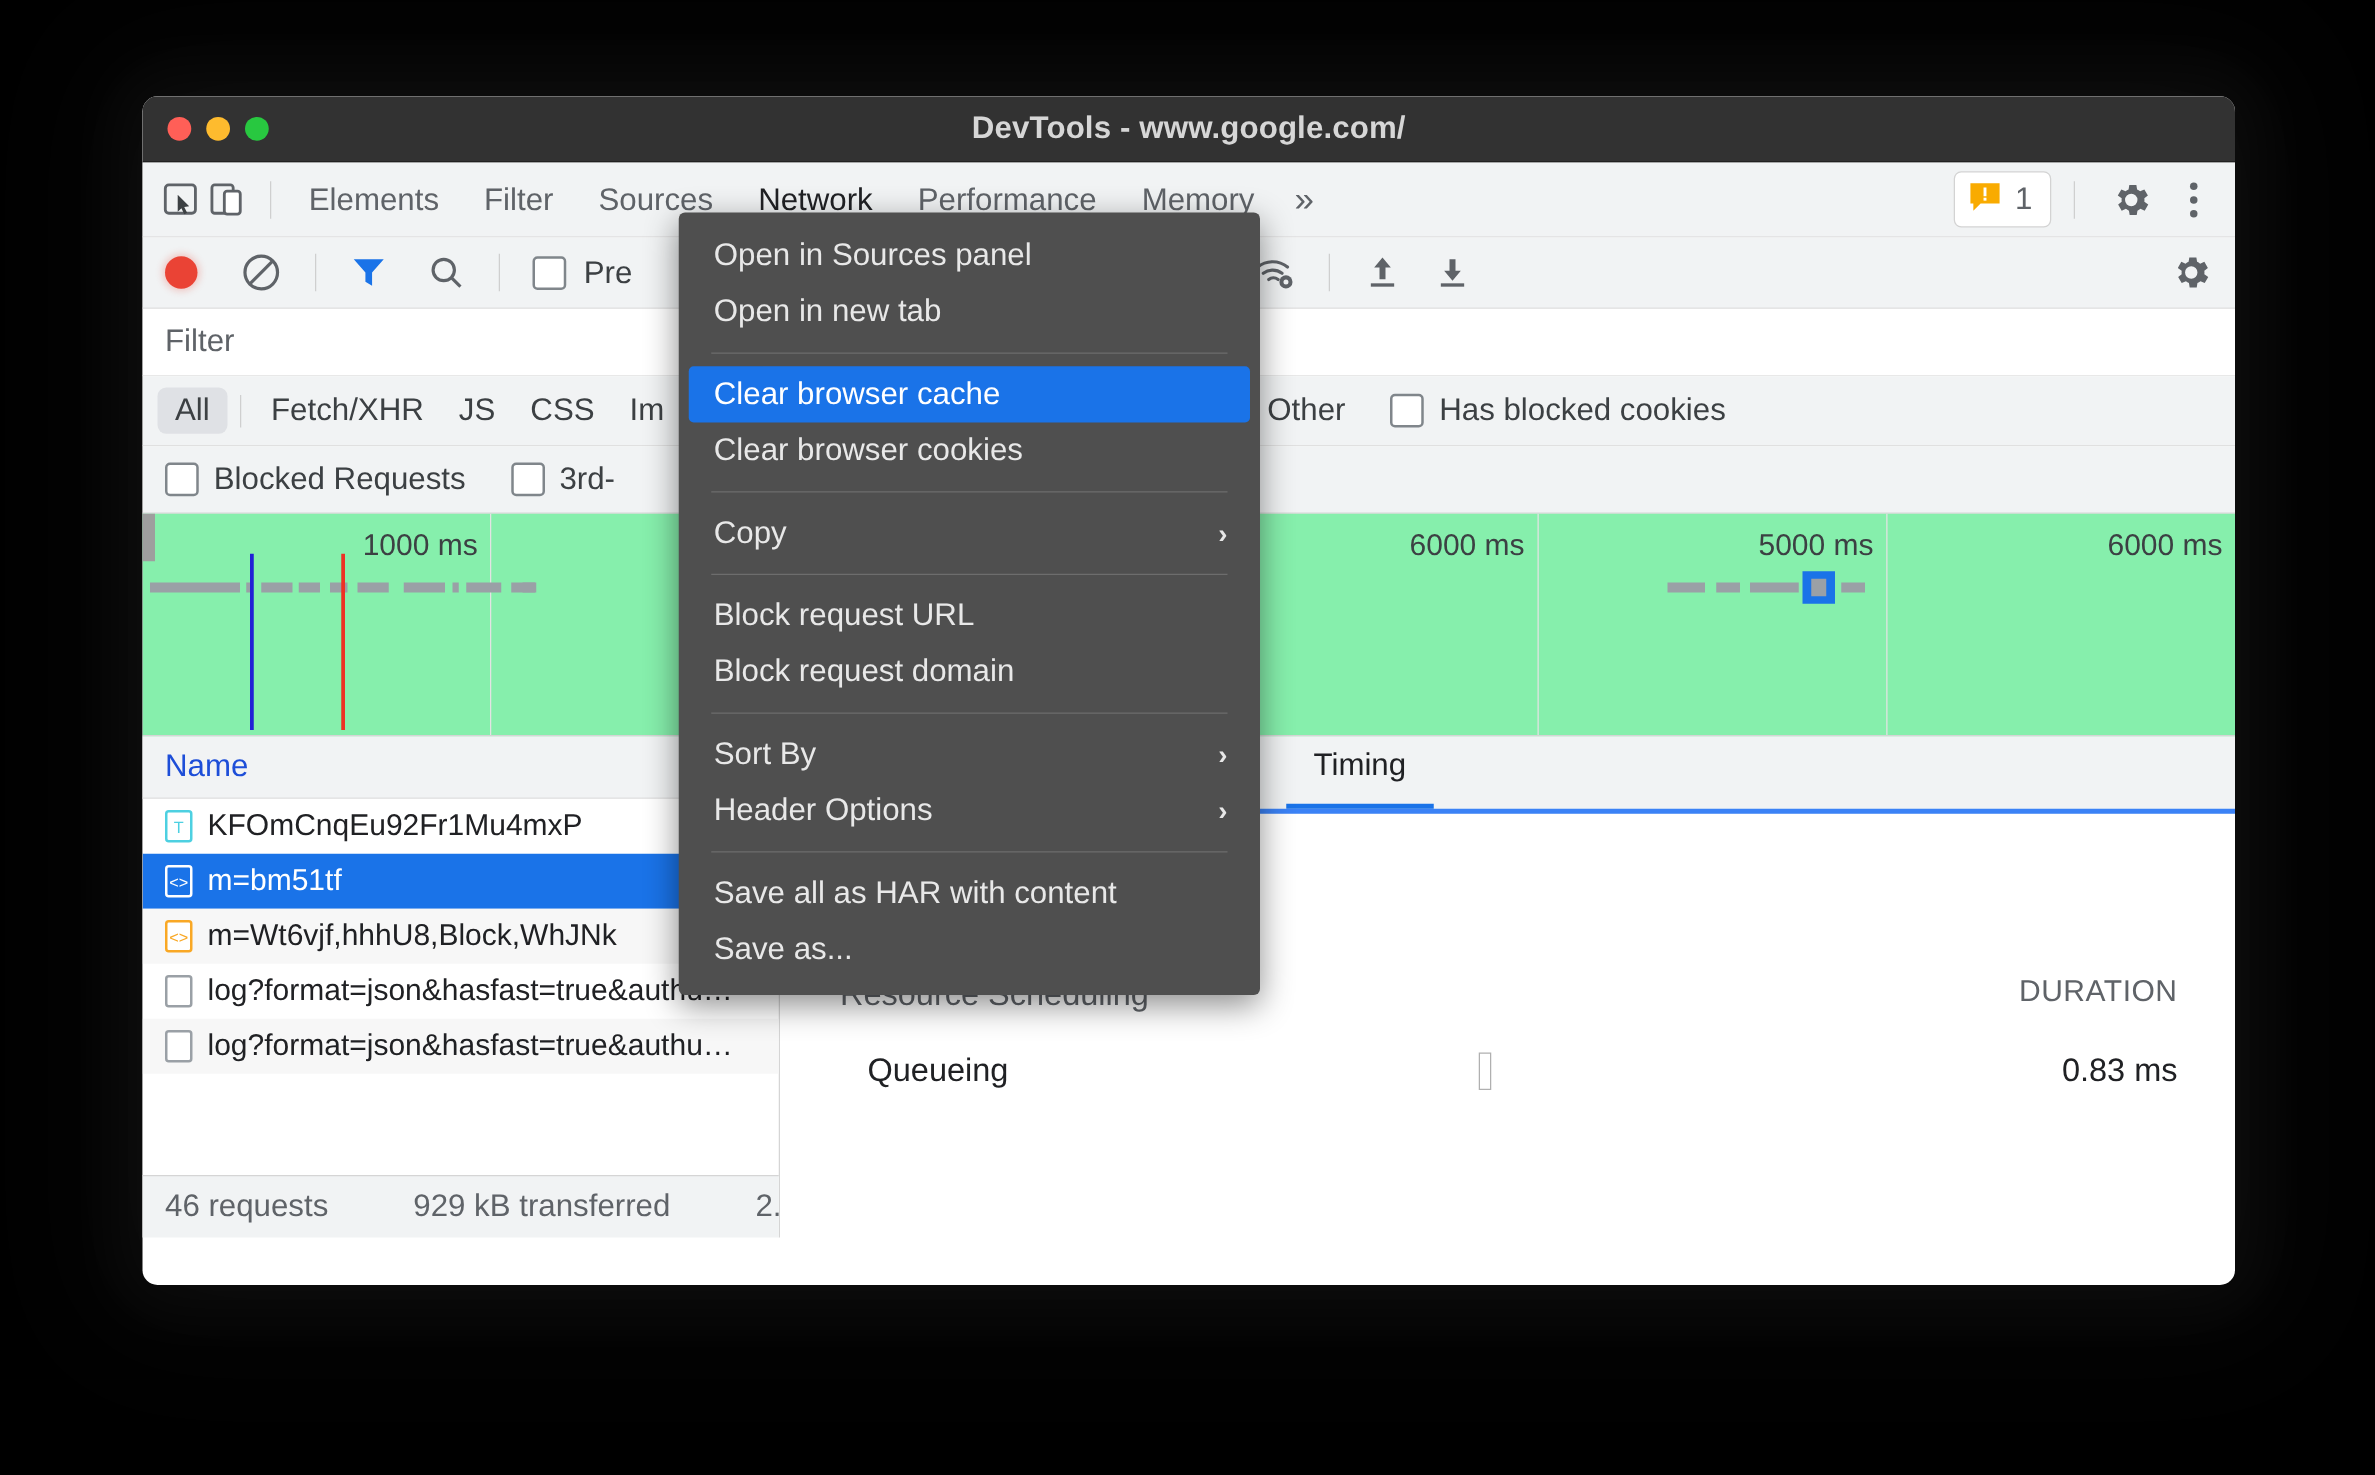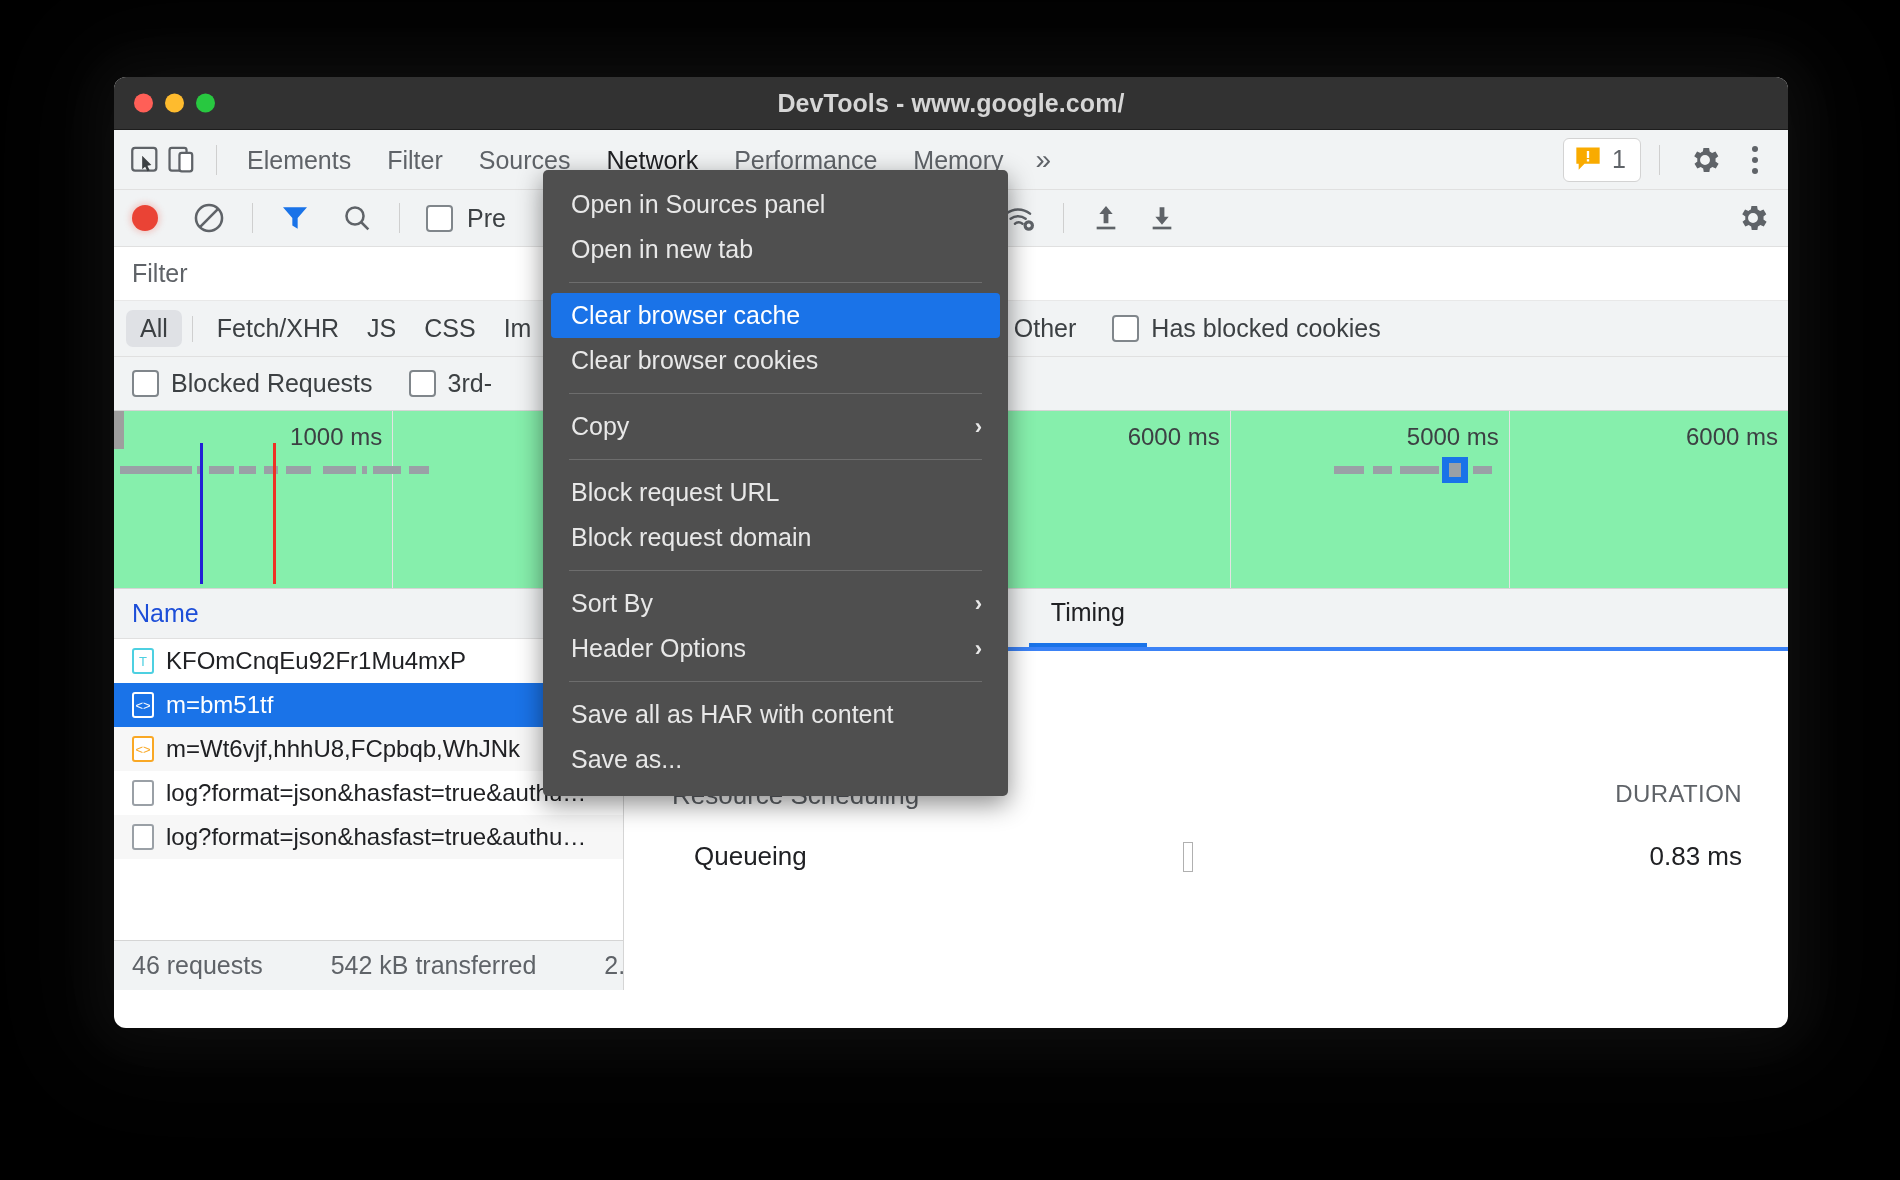--- a/index.html
+++ b/index.html
@@ -387,35 +387,35 @@
           <div class="req-row">
             <span class="rico cyan">T</span>
             <span>KFOmCnqEu92Fr1Mu4mxP</span>
           </div>
           <div class="req-row sel">
             <span class="rico blue">&lt;&gt;</span>
             <span>m=bm51tf</span>
           </div>
           <div class="req-row alt">
             <span class="rico orange">&lt;&gt;</span>
-            <span>m=Wt6vjf,hhhU8,FCpbqb,WhJNk</span>
+            <span>m=Wt6vjf,hhhU8,Block,WhJNk</span>
           </div>
           <div class="req-row">
             <span class="rico"></span>
             <span>log?format=json&amp;hasfast=true&amp;authu…</span>
           </div>
           <div class="req-row alt">
             <span class="rico"></span>
             <span>log?format=json&amp;hasfast=true&amp;authu…</span>
           </div>
         </div>
         <div class="statusbar">
           <span class="sb-item">46 requests</span>
           <span class="sb-sep"></span>
-          <span class="sb-item">542 kB transferred</span>
+          <span class="sb-item">929 kB transferred</span>
           <span class="sb-sep"></span>
           <span class="sb-item">2.5 MB</span>
         </div>
       </div>
 
       <div class="right-pane">
         <div class="detail-tabs">
           <span class="dtab">review</span>
           <span class="dtab">Response</span>
           <span class="dtab">Initiator</span>

